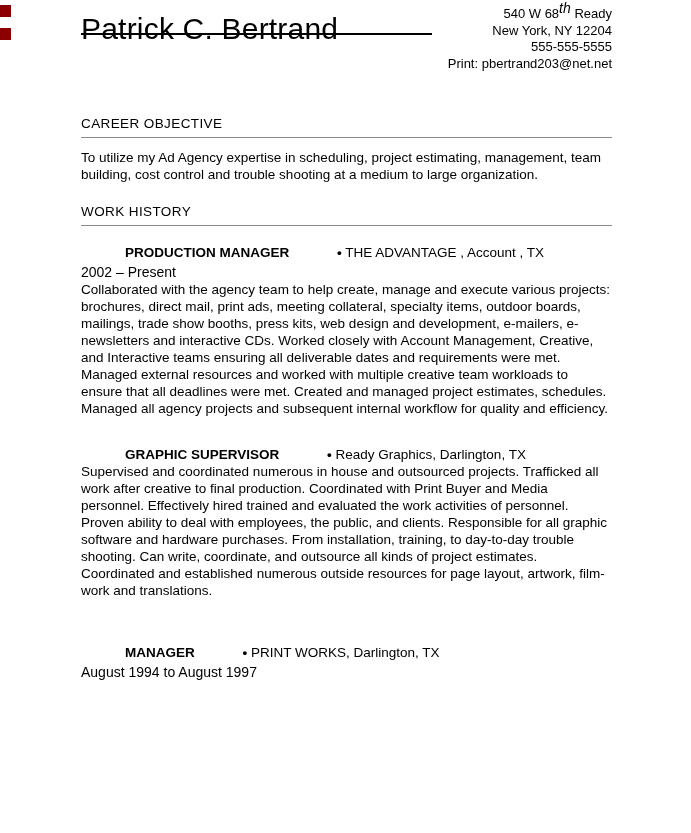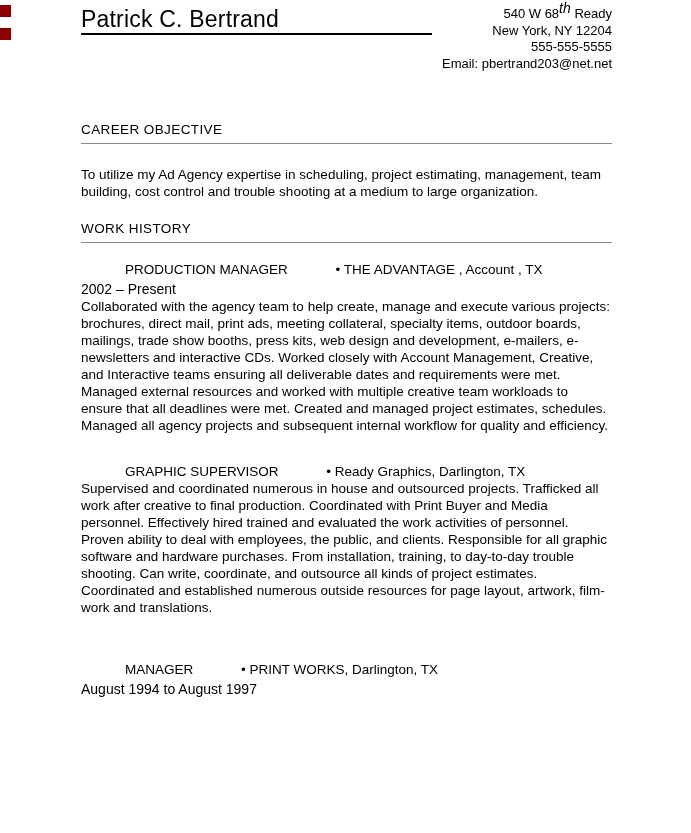--- a/index.html
+++ b/index.html
@@ -24,22 +24,22 @@
   .edge-marker.m2 { top:28px; }
   .content {
     position:absolute;
     left:81px;
     top:0;
     width:531px;
   }
   .header { position:relative; height:108px; }
   .name {
     position:absolute;
-    left:0; top:6px;
-    font-size:23px;
+    left:0; top:12px;
+    font-size:30px;
     letter-spacing:0.2px;
     white-space:nowrap;
   }
   .name-rule {
     position:absolute;
     left:0; top:33px;
     width:351px; height:2px;
     background:#000000;
   }
   .contact {
@@ -49,32 +49,32 @@
     font-size:13px;
     line-height:16.5px;
   }
   sup { font-size:14px; vertical-align:super; line-height:0;font-style:italic; }
   .section-heading {
     font-size:13.5px;
     letter-spacing:0.4px;
     padding-bottom:6px;
     border-bottom:1px solid #8a8a8a;
   }
-  .objective-heading { margin-top:14px; }
+  .objective-heading { margin-top:8px; }
   .objective-body {
-    margin-top:22px;
+    margin-top:11px;
     font-size:13.5px;
     line-height:17px;
   }
   .work-heading { margin-top:21px; }
   .job { margin-top:18px; }
   .job.j2 { margin-top:29px; }
   .job.j3 { margin-top:45px; }
   .job-heading { font-size:13.5px; line-height:17px; }
-  .bold { font-weight:normal;padding-left:44px; }
+  .bold { font-weight:bold;padding-left:44px; }
   .job-dates { font-size:14px; line-height:17px; margin-top:3px; }
   .job-desc {
     font-size:13.5px;
     line-height:17px;
   }
 </style>
 </head>
 <body>
 
 <div class="page">
@@ -84,21 +84,21 @@
 
   <div class="content">
 
     <div class="header">
       <div class="name">Patrick C. Bertrand</div>
       <div class="name-rule"></div>
       <div class="contact">
         <div><span>540 W 68</span><sup>th</sup><span> Ready</span></div>
         <div>New York, NY 12204</div>
         <div>555-555-5555</div>
-        <div>Email: pbertrand203@net.net</div>
+        <div>Print: pbertrand203@net.net</div>
       </div>
     </div>
 
     <div class="section-heading objective-heading">CAREER OBJECTIVE</div>
     <p class="objective-body">To utilize my Ad Agency expertise in scheduling, project estimating, management, team building, cost control and trouble shooting at a medium to large organization.</p>
 
     <div class="section-heading work-heading">WORK HISTORY</div>
 
     <div class="job j1">
       <p class="job-heading">

